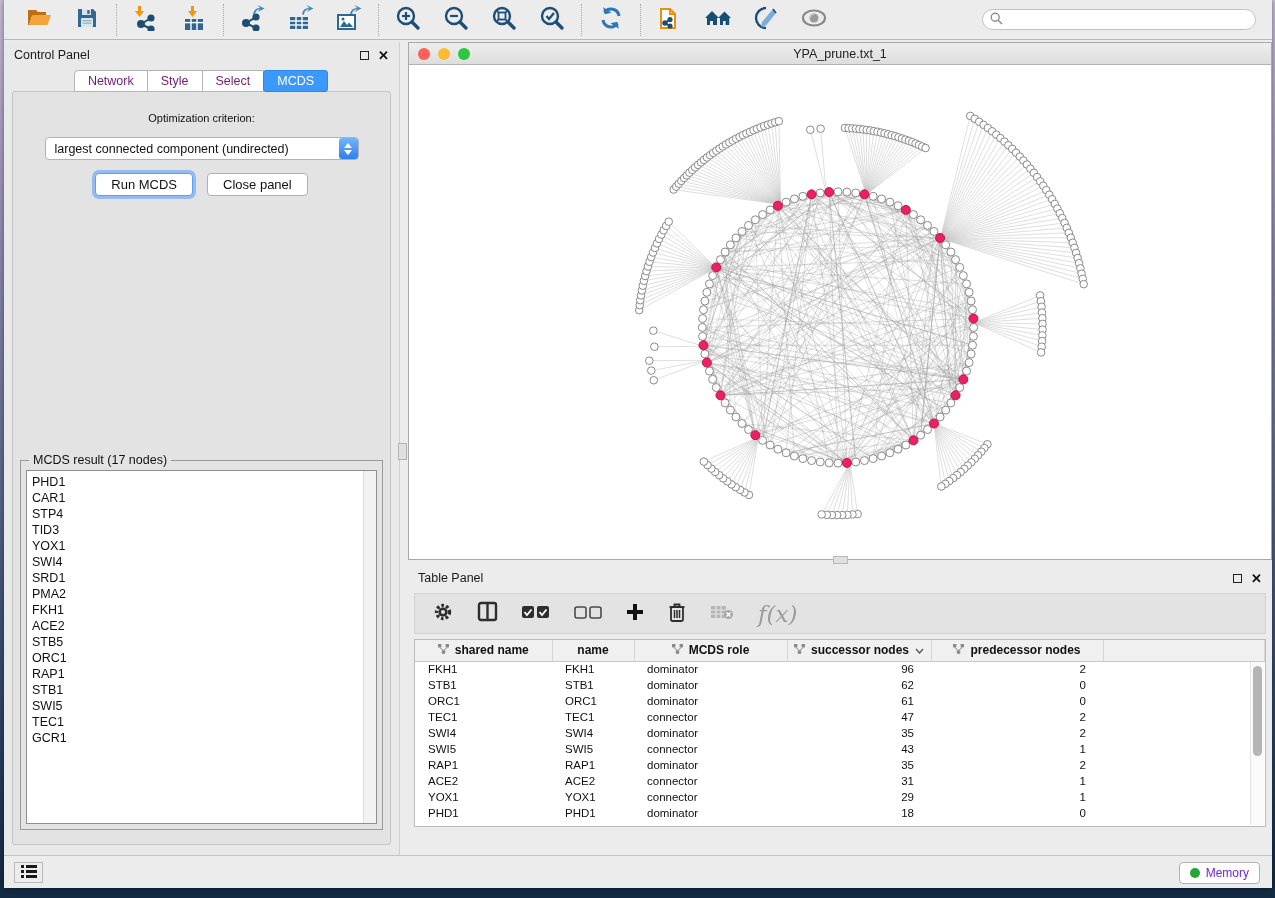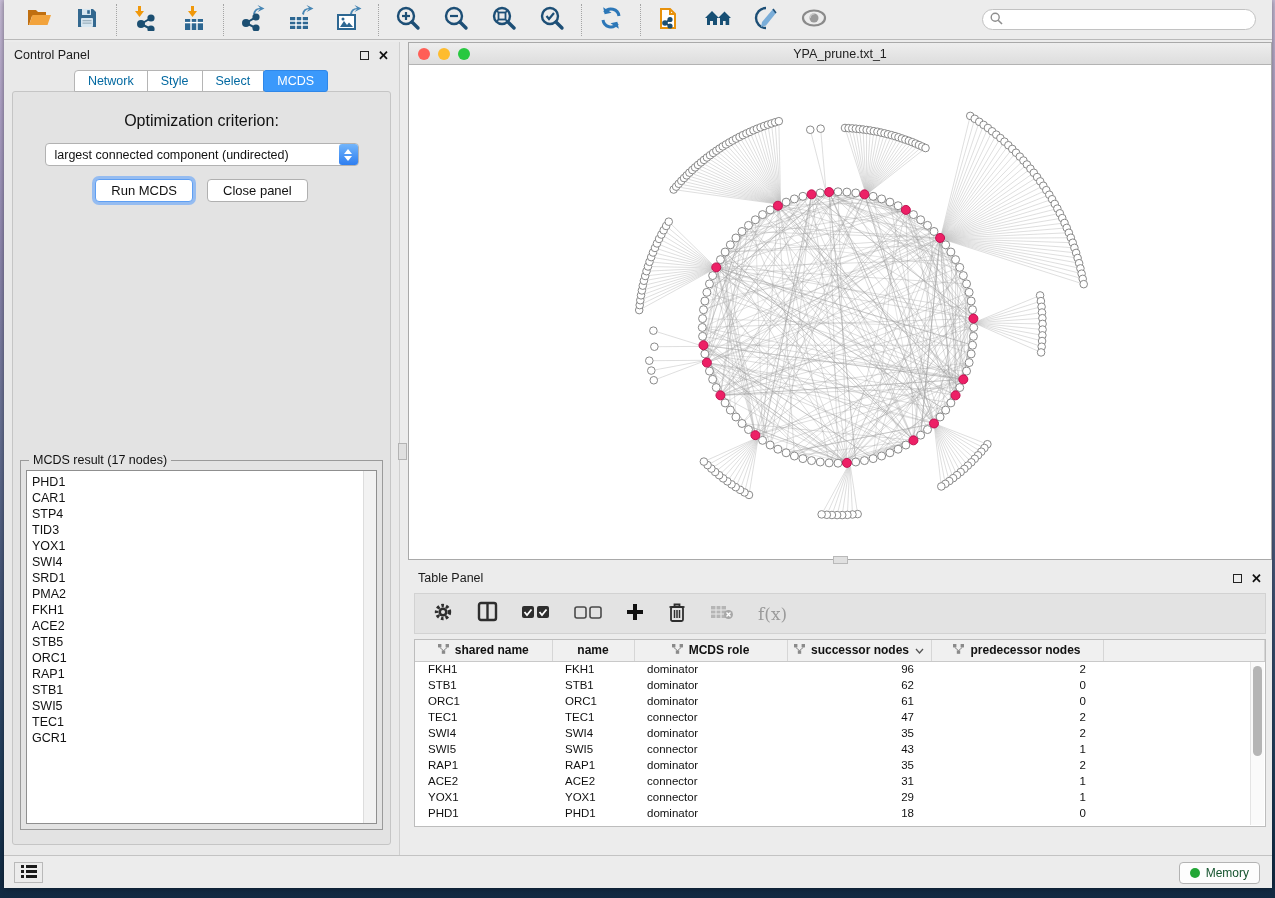--- a/index.html
+++ b/index.html
@@ -18,27 +18,27 @@
   .search-wrap input { border:none; outline:none; flex:1; font-size:12px; background:transparent; font-family:"Liberation Sans",sans-serif; }
 
   
   .control-panel { position:absolute; left:0; top:42px; width:396px; bottom:33px; background:#e9e9e9; border-right:1px solid #cfcfcf; }
   .panel-titlebar { height:26px; display:flex; align-items:center; padding:0 10px; font-size:12.5px; color:#1a1a1a; }
   .panel-titlebar .t-icons { margin-left:auto; display:flex; gap:9px; align-items:center; }
   .wbox { width:9px; height:9px; border:1.5px solid #222; cursor:pointer; }
   .wx { font-size:13px; font-weight:bold; color:#111; cursor:pointer; line-height:9px; }
 
   .cp-tabs { position:relative; z-index:2; display:flex; justify-content:center; margin-top:2px; }
-  .cp-tab { font-size:12.5px; padding:3px 13px; background:#fff; border:1px solid #b5b5b5; margin-left:-1px; cursor:pointer; color:#0369a1; }
+  .cp-tab { font-size:12.5px; padding:3px 13px; background:#fff; border:1px solid #b5b5b5; margin-left:-1px; cursor:pointer; color:#701a75; }
   .cp-tab:first-child { border-radius:4px 0 0 0; }
   .cp-tab:last-child { border-radius:0 4px 0 0; }
   .cp-tab.active { background:var(--accent,#3b99fb); color:#fff; border-color:#2f87e8; border-radius:3px; }
 
   .cp-content { position:absolute; left:8px; right:8px; top:49px; bottom:10px; background:#e3e3e3; border:1px solid #c5c5c5; border-radius:3px; }
-  .opt-label { text-align:center; margin-top:20px; font-size:16px; color:#111; }
+  .opt-label { text-align:center; margin-top:20px; font-size:11px; color:#111; }
   .select-row { display:flex; justify-content:center; margin-top:13px; }
   .mac-select { position:relative; width:314px; height:23px; }
   .mac-select select { width:100%; height:100%; appearance:none; -webkit-appearance:none; border:1px solid #b2b2b2; border-radius:4px; background:#fff; font-size:12.5px; padding:0 24px 0 9px; color:#111; font-family:"Liberation Sans",sans-serif; }
   .stepper { position:absolute; right:1px; top:1px; bottom:1px; width:19px; border-radius:3px; background:linear-gradient(#72b5fb,#2e7ef0); pointer-events:none; display:flex; flex-direction:column; align-items:center; justify-content:center; gap:2px; }
   .stepper i { width:0; height:0; border-left:4px solid transparent; border-right:4px solid transparent; }
   .stepper .up { border-bottom:5px solid #fff; }
   .stepper .dn { border-top:5px solid #fff; }
   .btn-row { display:flex; justify-content:center; gap:14px; margin-top:13px; }
   .btn { font-size:13px; padding:3px 15px; background:#fff; border:1px solid #b0b0b0; border-radius:4px; cursor:pointer; color:#111; font-family:"Liberation Sans",sans-serif; }
   .btn.focused { box-shadow:0 0 0 3px rgba(96,162,250,.6); border-color:#5f9ff2; }
@@ -60,41 +60,41 @@
   .lights { position:absolute; left:9px; top:5px; display:flex; gap:8px; }
   .light { width:12px; height:12px; border-radius:50%; cursor:pointer; }
   .net-canvas { position:absolute; left:0; right:0; top:23px; bottom:0; background:#fff; cursor:default; }
   .net-canvas svg { width:100%; height:100%; display:block; }
 
   
   .table-panel { position:absolute; left:404px; right:0; top:565px; bottom:33px; background:#ececec; }
   .tp-toolbar { position:absolute; left:6px; right:6px; top:28px; height:41px; background:#e3e3e3; border:1px solid #d2d2d2; display:flex; align-items:center; gap:24px; padding:0 18px; }
   .tp-btn { display:flex; align-items:center; justify-content:center; cursor:pointer; }
   .tp-btn.disabled { cursor:default; }
-  .fx-label { font-family:"DejaVu Serif",serif; font-size:17px; color:#9b9b9b; }
+  .fx-label { font-family:"DejaVu Serif",serif; font-style:italic; font-size:23px; color:#9b9b9b; }
 
   .tp-table { position:absolute; left:6px; right:6px; top:74px; bottom:28px; background:#fff; border:1px solid #bdbdbd; overflow:hidden; }
   table.grid { border-collapse:collapse; table-layout:fixed; width:100%; }
   table.grid th { height:21px; background:#f0f0f0; border-right:1px solid #d6d6d6; border-bottom:1px solid #c9c9c9; font-weight:bold; font-size:12px; color:#111; }
   th .hwrap { display:flex; align-items:center; justify-content:center; gap:6px; }
   table.grid td { height:16px; font-size:11.5px; color:#111; padding:0 0 0 13px; white-space:nowrap; overflow:hidden; }
   table.grid td.num { text-align:right; padding:0 17px 0 0; }
   .tbl-scroll { position:absolute; right:1px; top:22px; bottom:1px; width:14px; background:#fafafa; border-left:1px solid #e4e4e4; }
   .tbl-thumb { position:absolute; left:2px; right:2px; top:4px; height:90px; background:#b5b5b5; border-radius:6px; cursor:pointer; }
 
   .tp-tabs { position:absolute; left:0; right:0; bottom:3px; height:23px; display:flex; justify-content:center; }
   .tp-tab { font-size:12.5px; padding:3px 14px; background:#fff; border:1px solid #b5b5b5; margin-left:-1px; cursor:pointer; color:#111; }
   .tp-tab:first-child { border-radius:4px 0 0 4px; }
   .tp-tab:last-child { border-radius:0 4px 4px 0; }
   .tp-tab.active { background:var(--accent,#3b99fb); color:#fff; border-color:#2f87e8; }
 
   
   .status-bar { position:absolute; left:0; right:0; bottom:0; height:33px; background:#ececec; border-top:1px solid #c3c3c3; }
   .list-btn { position:absolute; left:10px; top:6px; width:29px; height:21px; border:1px solid #b9b9b9; background:#ececec; display:flex; align-items:center; justify-content:center; cursor:pointer; }
-  .memory-btn { position:absolute; right:12px; top:6px; height:22px; padding:0 10px; background:#fdfdfd; border:1px solid #b3b3b3; border-radius:4px; display:flex; align-items:center; gap:6px; font-size:12px; color:#14532d; cursor:pointer; }
+  .memory-btn { position:absolute; right:12px; top:6px; height:22px; padding:0 10px; background:#fdfdfd; border:1px solid #b3b3b3; border-radius:4px; display:flex; align-items:center; gap:6px; font-size:12px; color:#6d28d9; cursor:pointer; }
   .mem-dot { width:10px; height:10px; border-radius:50%; }
 </style>
 </head>
 <body>
 
 <div id="app">
 
   <div class="toolbar">
     <div class="tb-group">
       <div class="tbtn">

